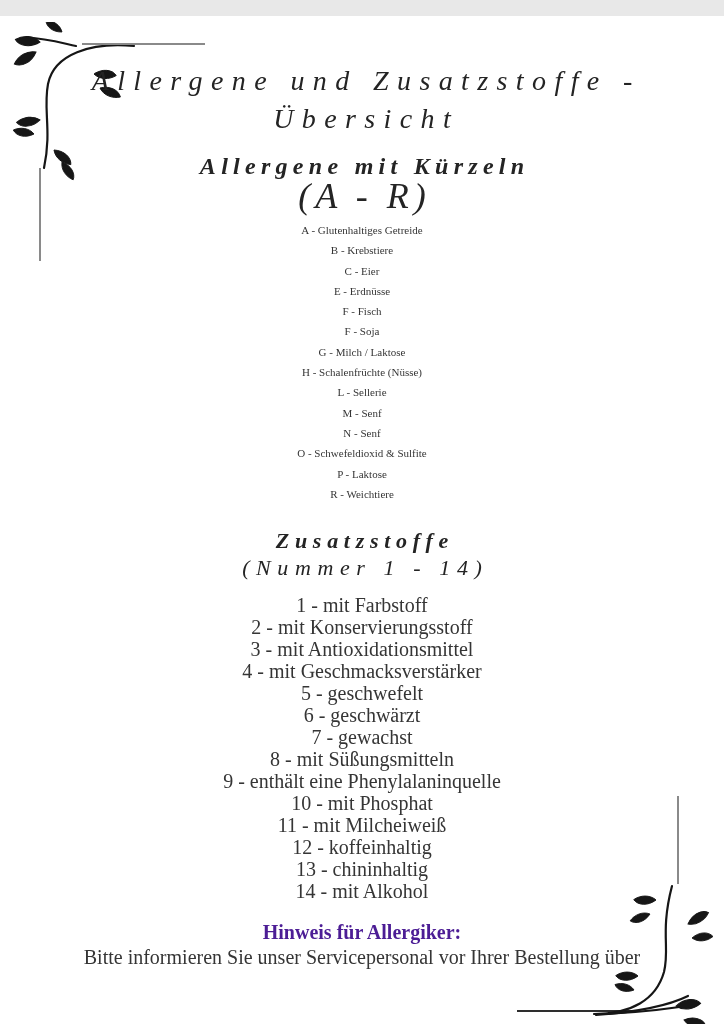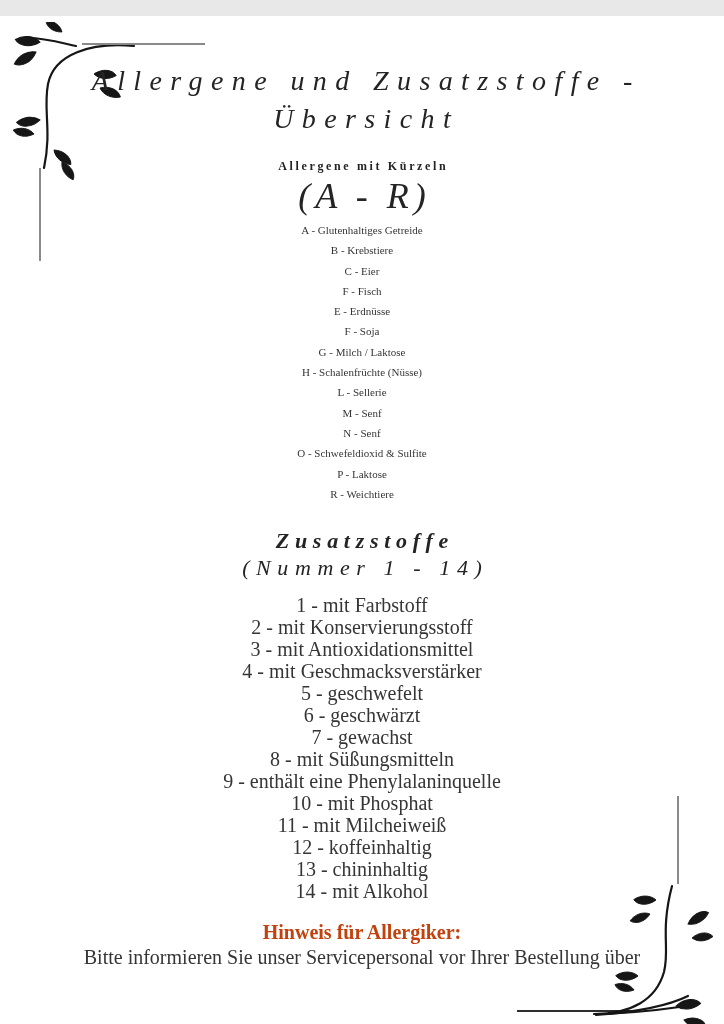--- a/index.html
+++ b/index.html
@@ -43,22 +43,23 @@
     font-style:italic;
     font-weight:400;
     font-size:28px;
     line-height:38px;
     letter-spacing:0.30em;
     padding-left:0.30em;
     color:var(--heading);
   }
   .section-heading{
     margin-top:16px;
+    font-style:italic;
     font-weight:700;
-    font-size:12px;
+    font-size:24px;
     line-height:24px;
     letter-spacing:0.22em;
     padding-left:0.22em;
     color:var(--heading);
   }
   .range-label{
     font-style:italic;
     font-weight:400;
     font-size:36px;
     line-height:36px;
@@ -95,21 +96,21 @@
   .additive-list .list-item{
     font-size:20px;
     line-height:22px;
     color:var(--text);
   }
   .notice-heading{
     margin-top:18px;
     font-weight:700;
     font-size:20px;
     line-height:25px;
-    color:#c2410c;
+    color:#4c1d95;
   }
   .notice-body{
     font-size:20px;
     line-height:24.5px;
     color:var(--text);
   }
 </style>
 </head>
 <body>
 
@@ -170,22 +171,22 @@
       <div>Übersicht</div>
     </div>
 
     <div class="section-heading">Allergene mit Kürzeln</div>
     <div class="range-label">(A - R)</div>
 
     <div class="allergen-list">
         <div class="list-item">A - Glutenhaltiges Getreide</div>
         <div class="list-item">B - Krebstiere</div>
         <div class="list-item">C - Eier</div>
+        <div class="list-item">E - Erdnüsse</div>
         <div class="list-item">F - Fisch</div>
-        <div class="list-item">E - Erdnüsse</div>
         <div class="list-item">F - Soja</div>
         <div class="list-item">G - Milch / Laktose</div>
         <div class="list-item">H - Schalenfrüchte (Nüsse)</div>
         <div class="list-item">L - Sellerie</div>
         <div class="list-item">M - Senf</div>
         <div class="list-item">N - Senf</div>
         <div class="list-item">O - Schwefeldioxid &amp; Sulfite</div>
         <div class="list-item">P - Laktose</div>
         <div class="list-item">R - Weichtiere</div>
       </div>

